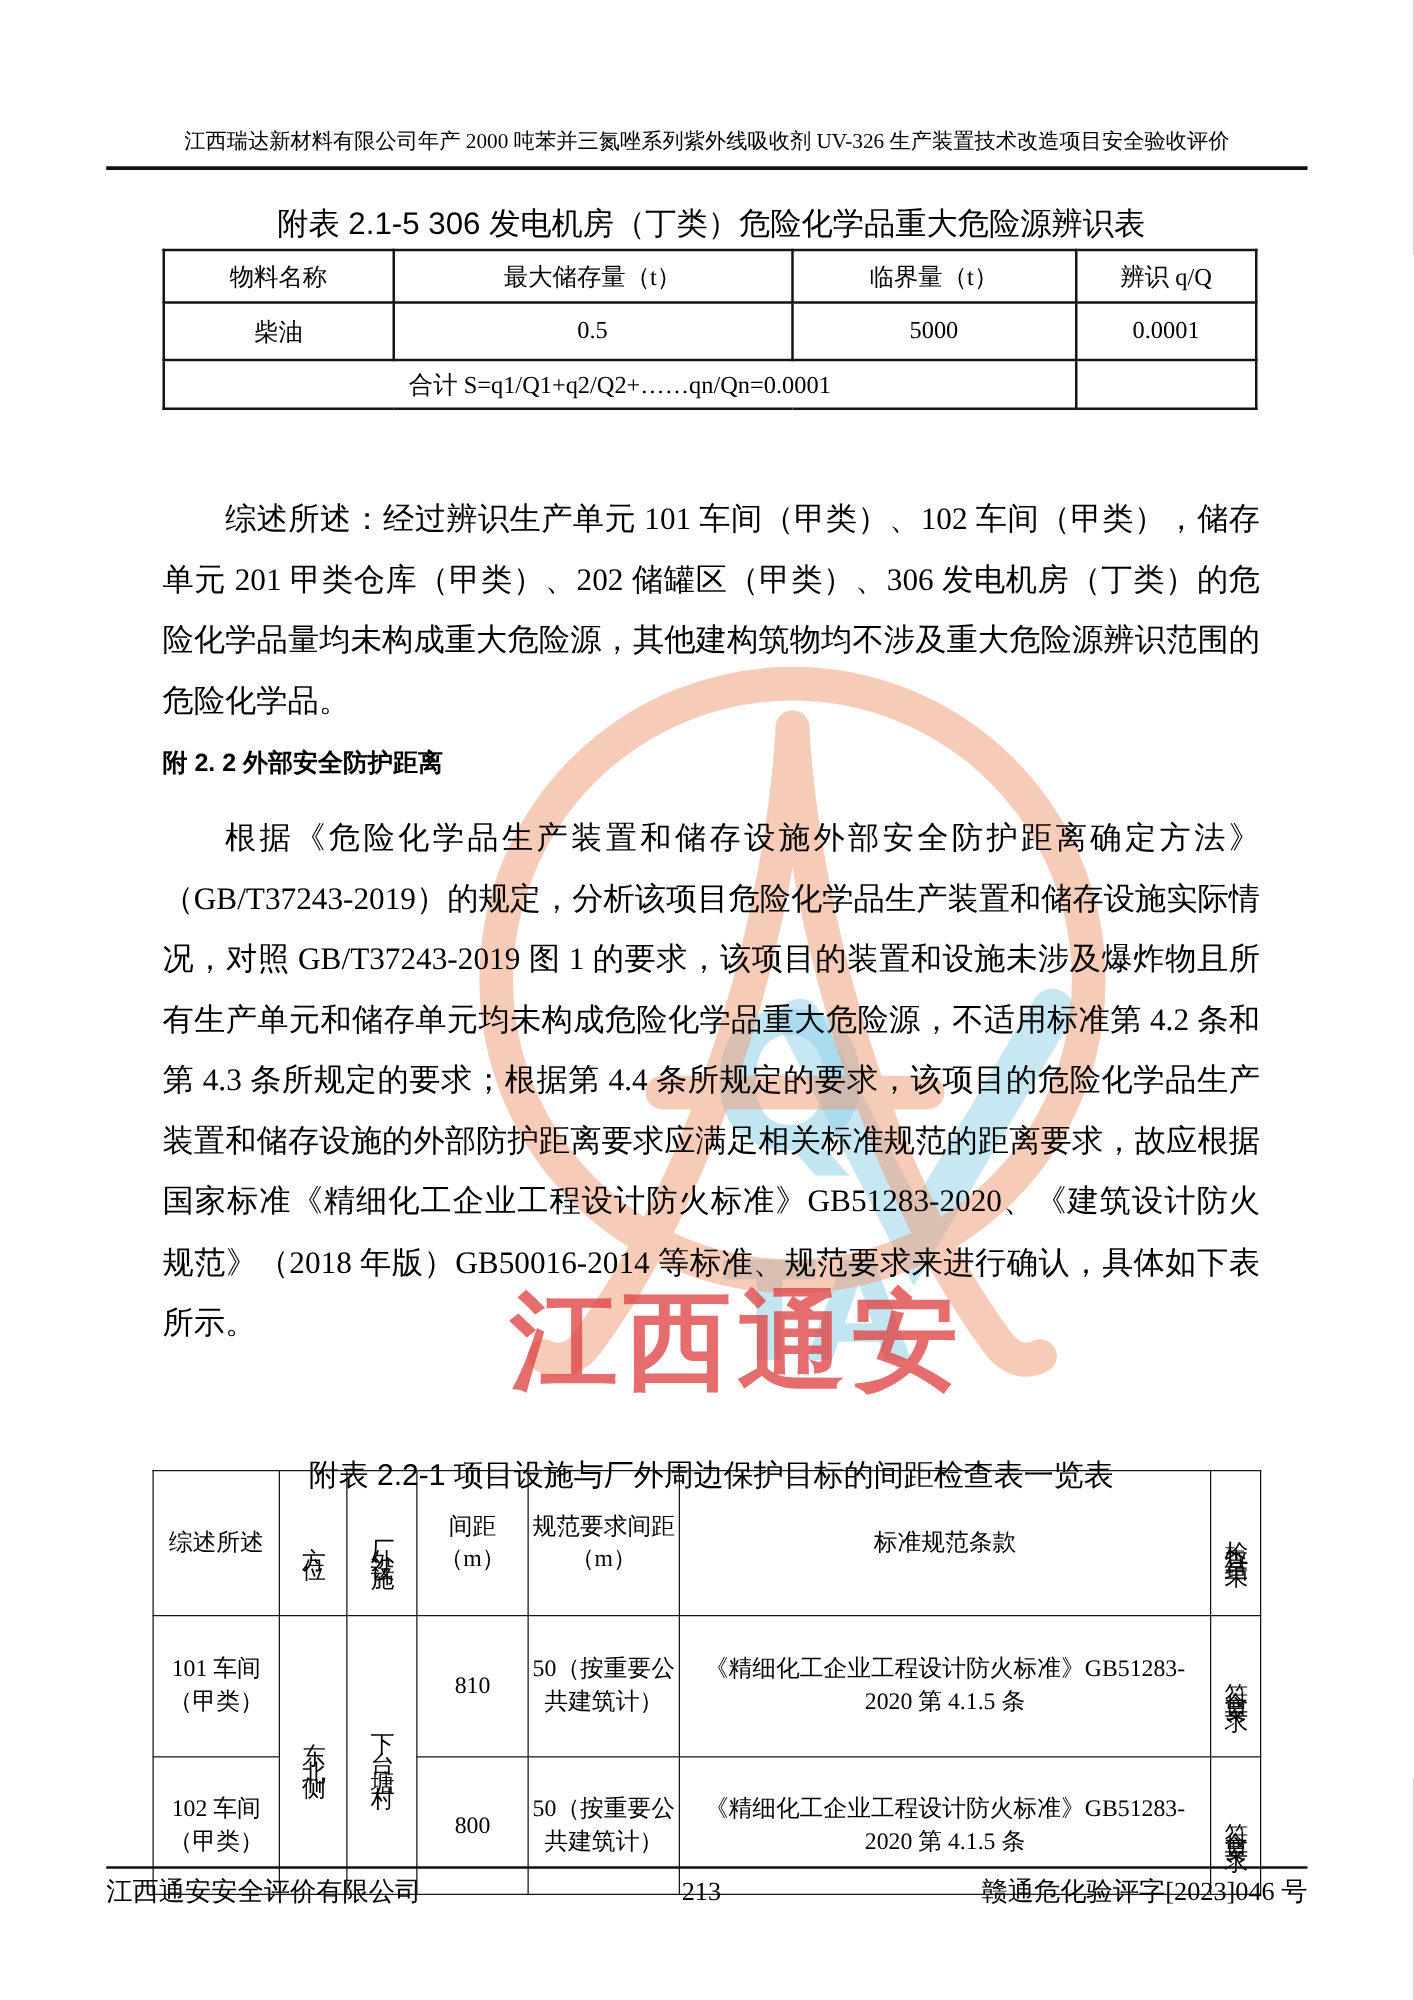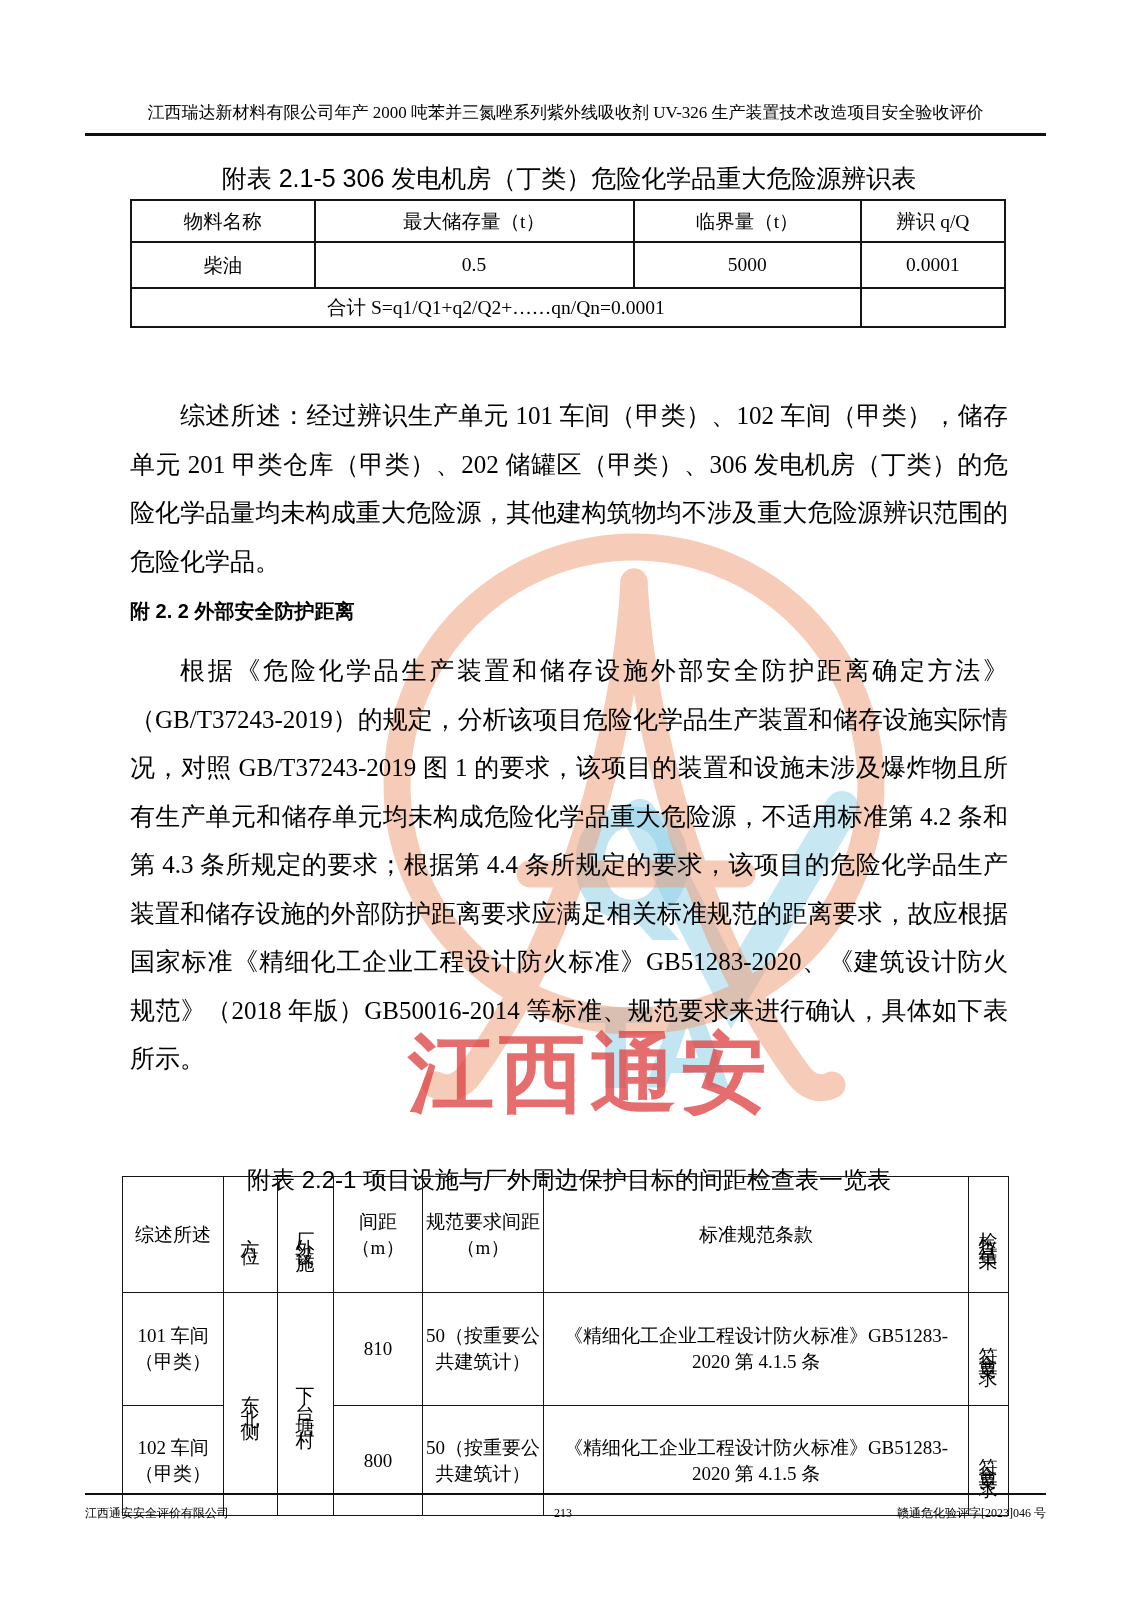--- a/index.html
+++ b/index.html
@@ -58,21 +58,21 @@
   .sec-heading{
     position:absolute;left:130px;top:594px;margin:0;
     font-family:"Liberation Sans","DejaVu Sans",sans-serif;
     font-size:20px;font-weight:bold;line-height:34px;
   }
   
   .page-footer{
     position:absolute;left:85px;top:1493px;width:961px;z-index:2;
     border-top:2px solid #101010;padding-top:7px;
     display:flex;justify-content:space-between;align-items:flex-start;
-    font-size:12px;line-height:22px;
+    font-size:21px;line-height:22px;
   }
 </style>
 </head>
 <body>
 
 <div class="page">
 
   <div class="watermark">
     <svg class="wm-svg" width="520" height="600" viewBox="0 0 520 600">
       <g opacity="0.5" fill="none" stroke="#8fd0e8" stroke-width="34" stroke-linecap="round">

